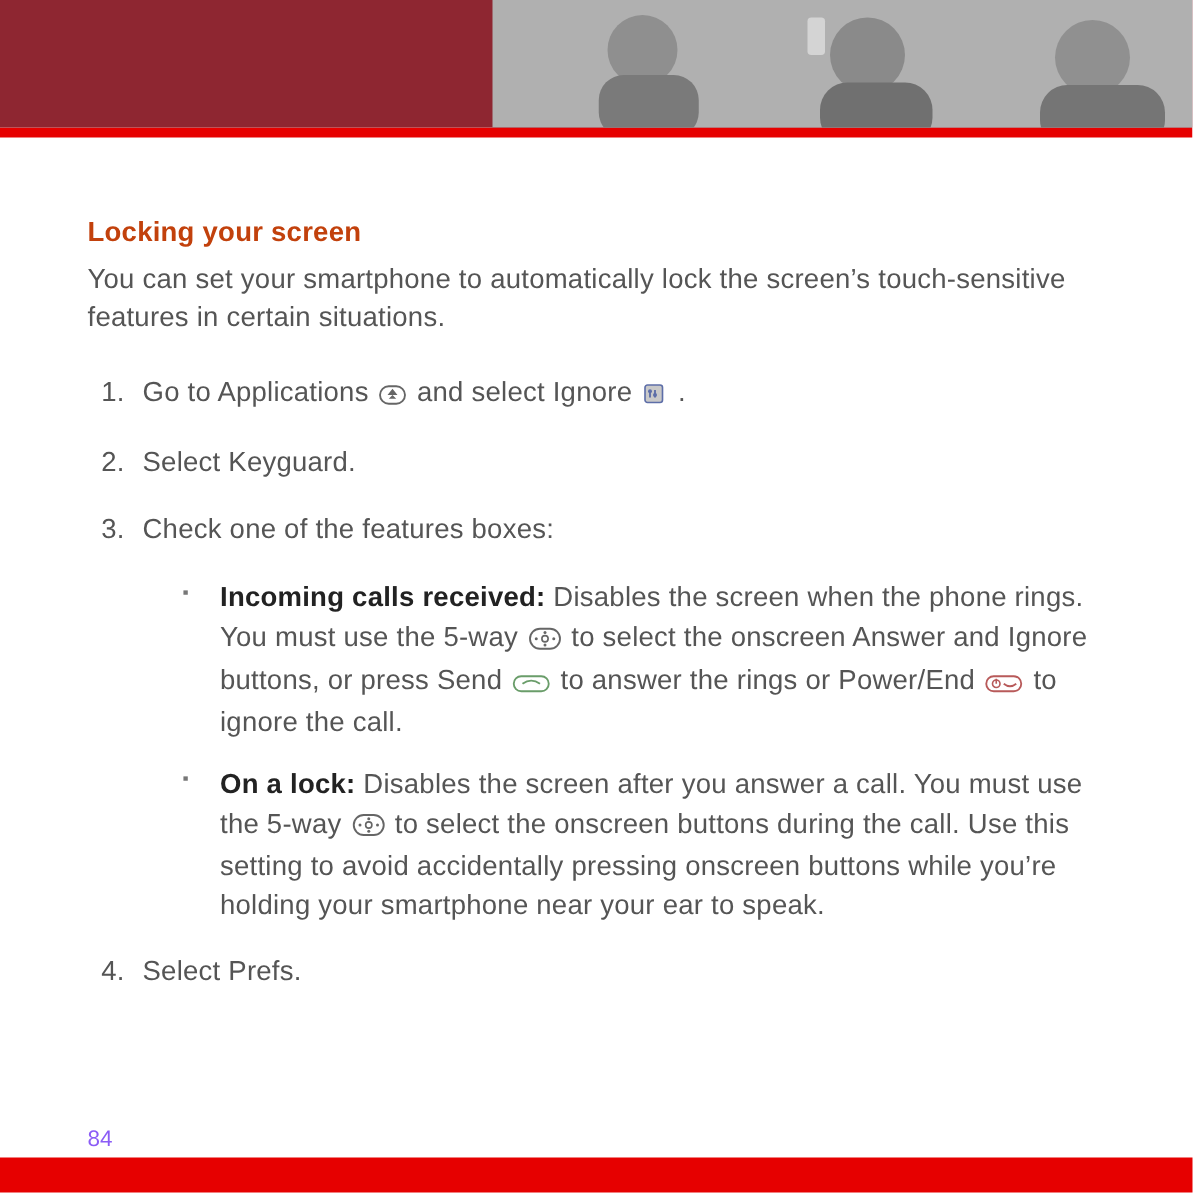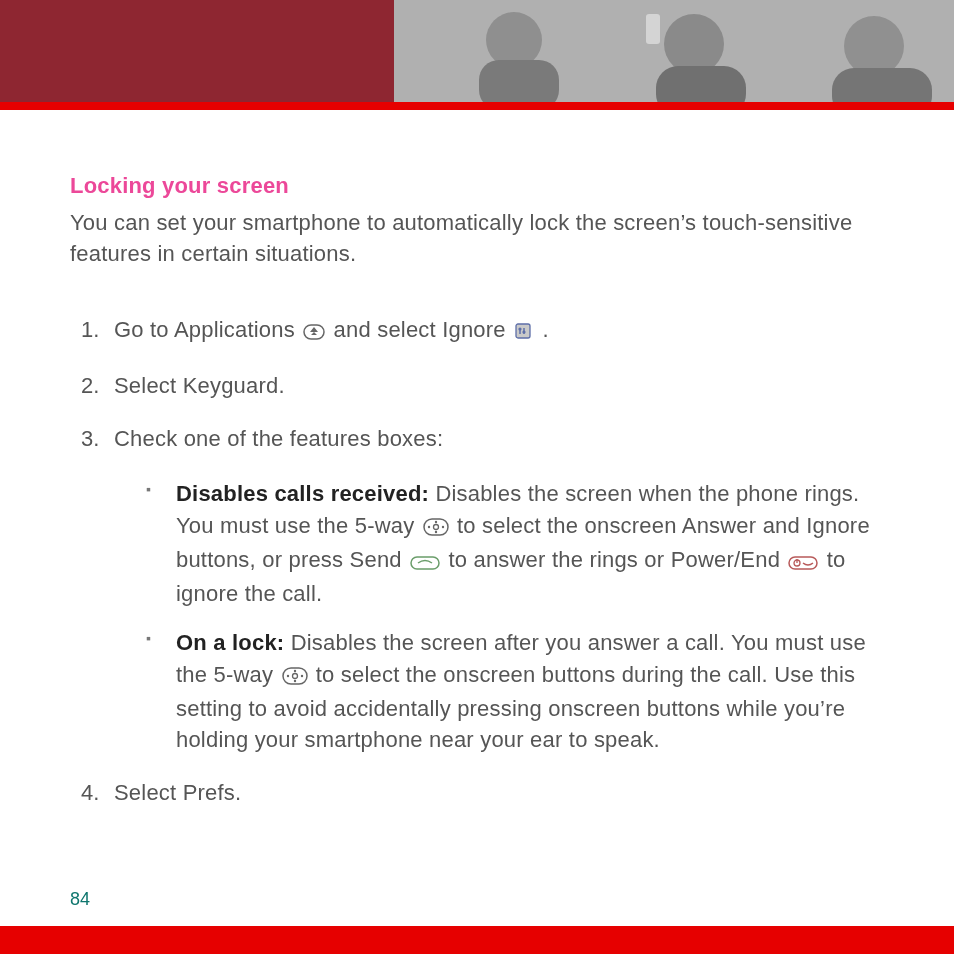--- a/index.html
+++ b/index.html
@@ -1,29 +1,29 @@
 <!DOCTYPE html>
 <html><head>
 <meta charset="utf-8">
 <style>
   html,body{margin:0;padding:0;width:954px;height:954px;background:#fff;font-family:"Helvetica Neue",Helvetica,Arial,sans-serif;color:#555;}
   .header{height:102px;background:#8e2631;position:relative;overflow:hidden;}
   .header-photo{position:absolute;right:0;top:0;height:102px;width:560px;background:linear-gradient(90deg,#8e2631 0%,#a4a4a4 30%, #bdbdbd 60%, #a0a0a0 100%);}
   .red-bar-top{height:8px;background:#e60000;margin-top:0;}
   .content{padding:60px 70px 0 70px;line-height:1.42;font-size:22px;letter-spacing:.2px;}
-  h2{font-size:22px;font-weight:700;color:#ec4899;margin:0 0 6px 0;}
-  .intro{margin:0 0 44px 0;}
+  h2{font-size:22px;font-weight:700;color:#c2410c;margin:0 0 6px 0;}
+  .intro{margin:0 0 28px 0;}
   ol{list-style:decimal;margin:0;padding-left:36px;}
   ol>li{margin-bottom:22px;padding-left:8px;}
   ul{list-style:none;margin:24px 0 0 32px;padding:0;}
   ul>li{position:relative;margin-bottom:18px;padding-left:30px;}
   ul>li::before{content:"▪";position:absolute;left:0;top:2px;color:#777;font-size:14px;}
   .b{font-weight:700;color:#222;}
   .icon{display:inline-block;vertical-align:-3px;margin:0 2px;}
-  .page-num{position:absolute;left:70px;bottom:44px;font-size:18px;color:#0f766e;}
+  .page-num{position:absolute;left:70px;bottom:32px;font-size:18px;color:#8b5cf6;}
   .red-bar-bottom{position:absolute;bottom:0;left:0;right:0;height:28px;background:#e60000;}
   
   svg{overflow:visible;}
 </style>
 </head>
 <body>
 
 <div class="header">
   <div class="header-photo">
     
@@ -66,21 +66,21 @@
       </span>
       <span> .</span>
     </li>
 
     <li>Select Keyguard.</li>
 
     <li>
       <span>Check one of the features boxes:</span>
       <ul>
         <li>
-          <span class="b">Disables calls received: </span><span>Disables the screen when the phone rings. You must use the 5-way </span>
+          <span class="b">Incoming calls received: </span><span>Disables the screen when the phone rings. You must use the 5-way </span>
           <span class="icon">
             <svg width="26" height="18">
                 <rect x="1" y="1" width="24" height="16" rx="8" fill="none" stroke="#666" stroke-width="1.5"></rect>
                 <circle cx="13" cy="9" r="2.5" fill="none" stroke="#666" stroke-width="1.3"></circle>
                 <circle cx="6" cy="9" r="1.2" fill="#666"></circle>
                 <circle cx="20" cy="9" r="1.2" fill="#666"></circle>
                 <circle cx="13" cy="4" r="1.2" fill="#666"></circle>
                 <circle cx="13" cy="14" r="1.2" fill="#666"></circle>
               </svg>
           </span>

